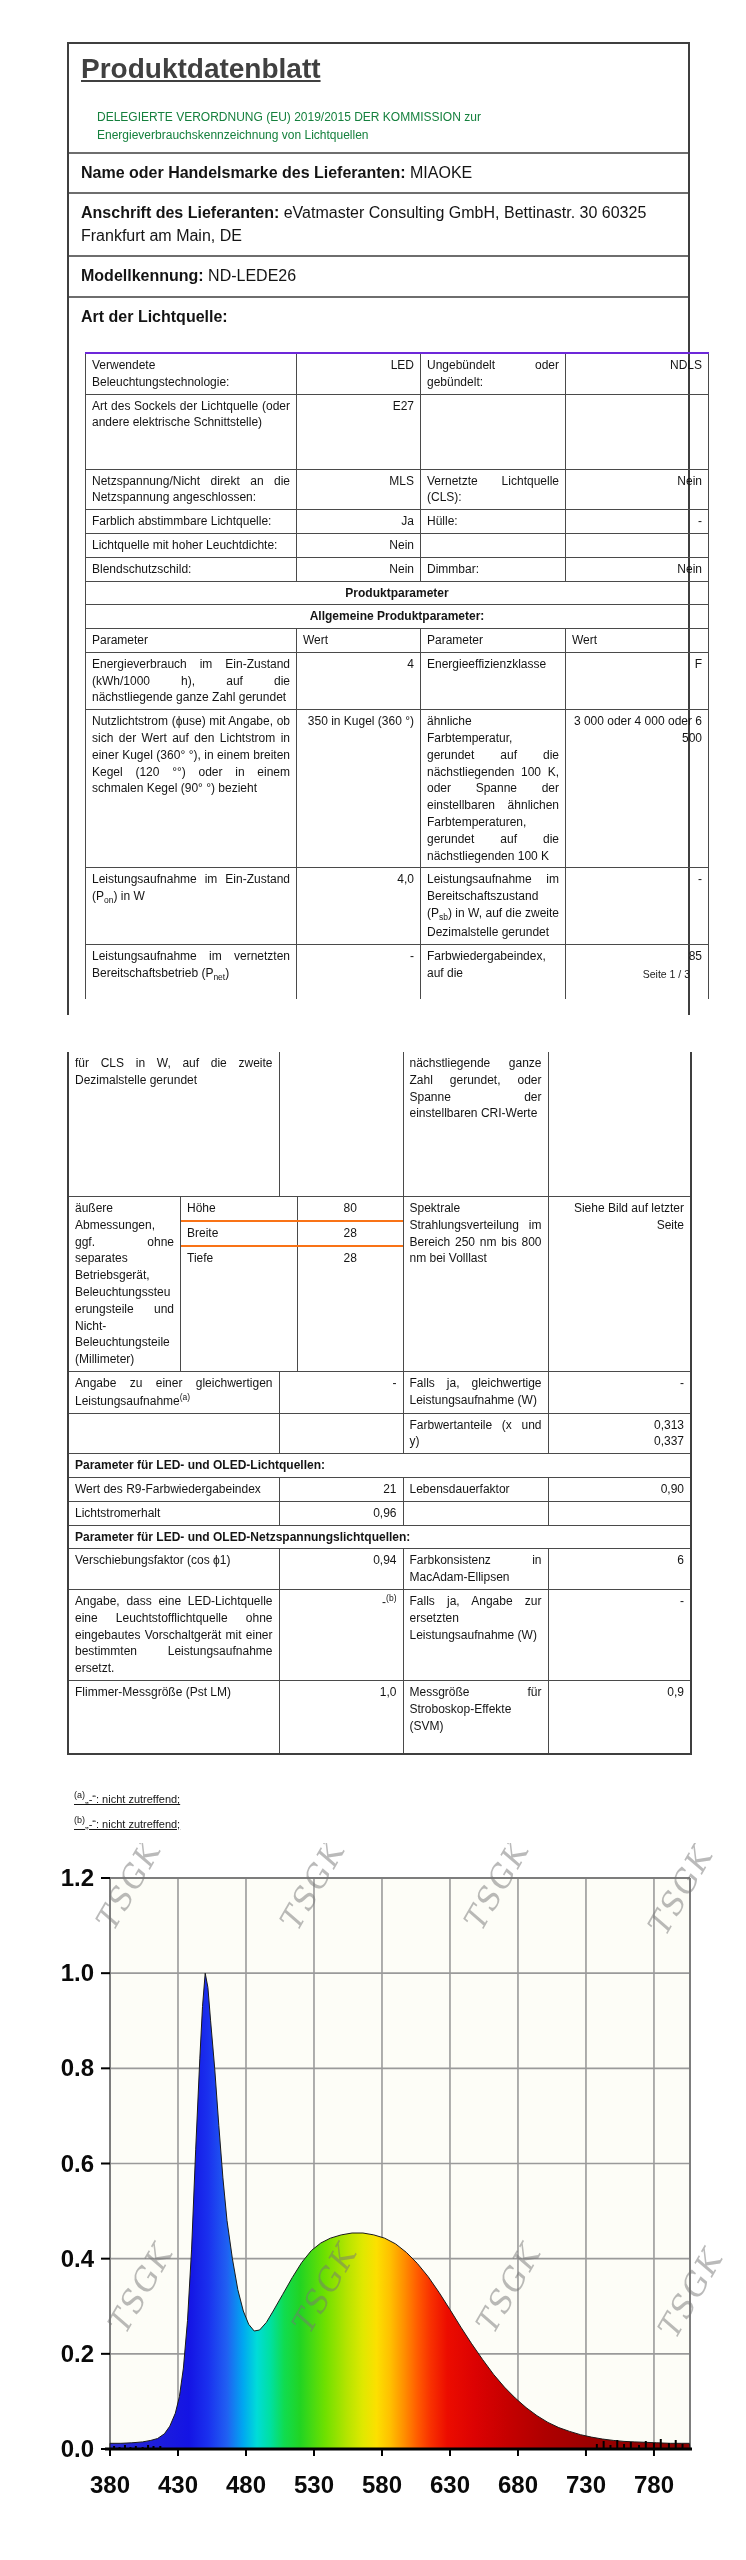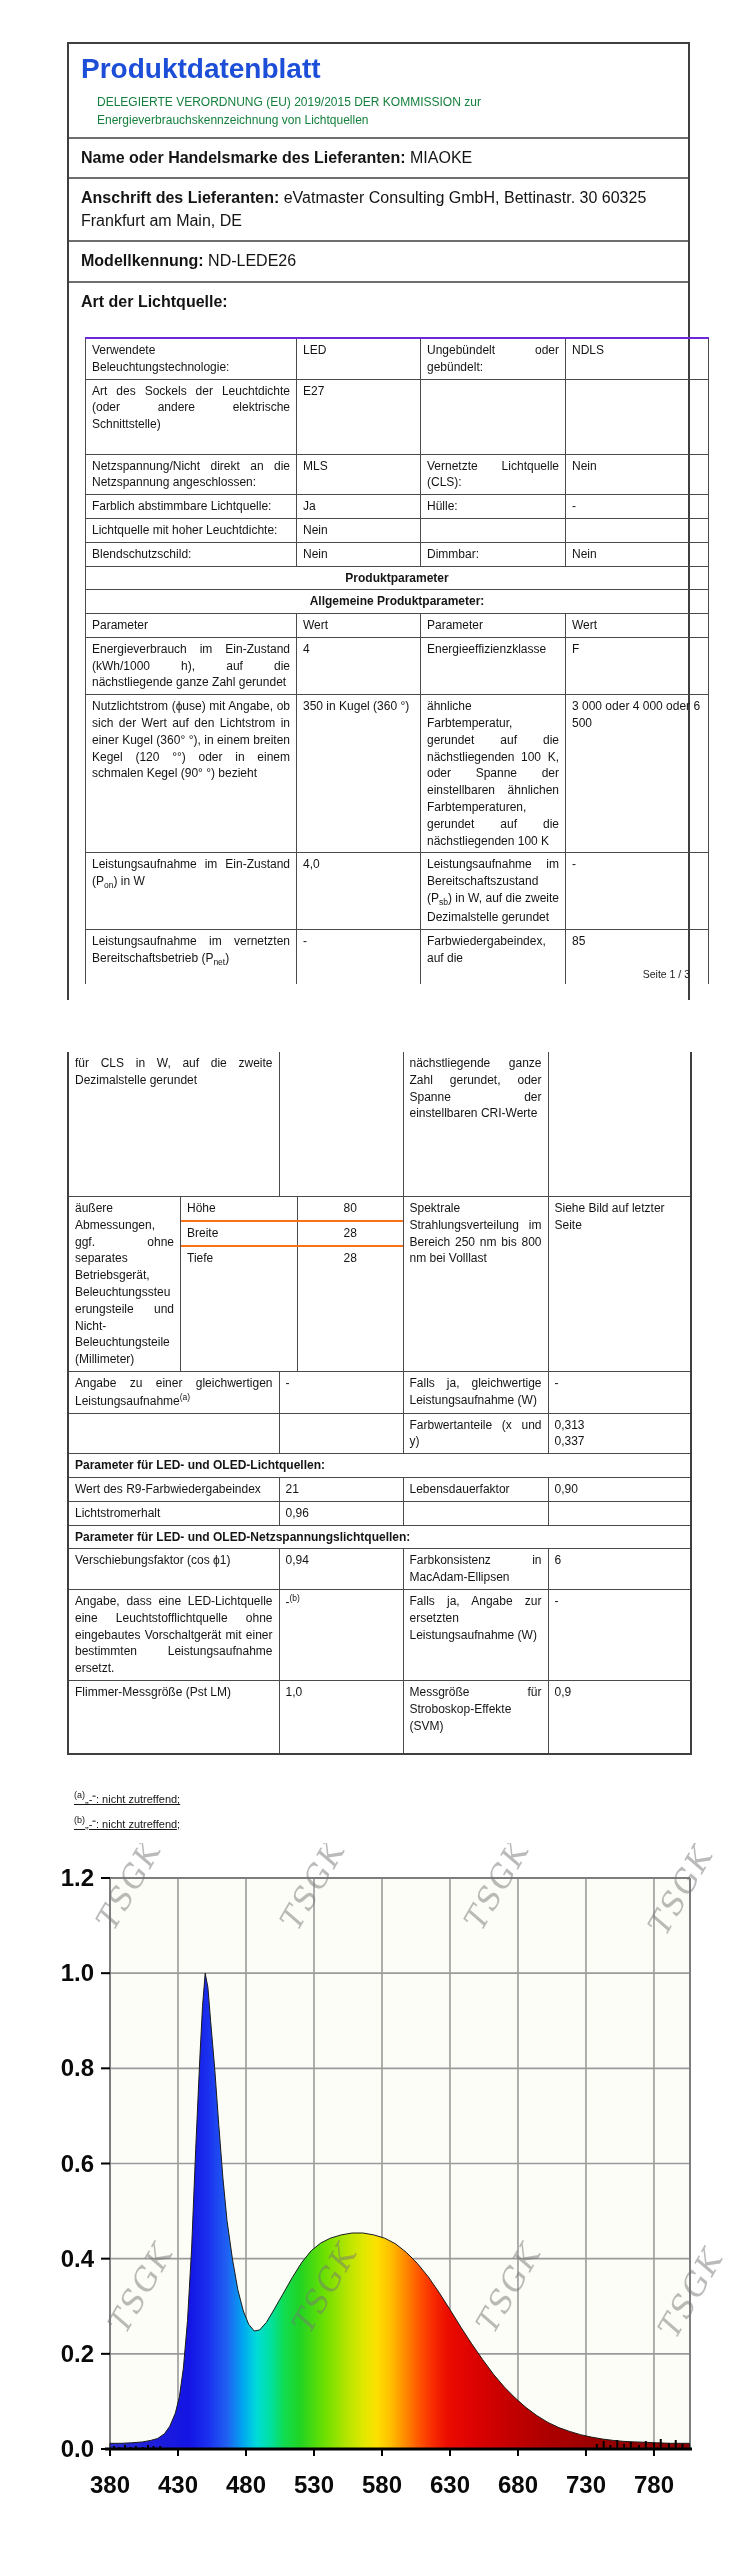--- a/index.html
+++ b/index.html
@@ -5,31 +5,31 @@
   html,body{margin:0;padding:0;}
   body{
     width:746px;height:2560px;position:relative;background:#ffffff;
     font-family:"Liberation Sans", sans-serif;color:#141414;
     -webkit-font-smoothing:antialiased;
   }
   .doc{position:absolute;left:67px;width:623px;box-sizing:border-box;}
   
   .p1{top:42px;border:2px solid #3f3f3f;border-bottom:none;}
   .titlebox{padding:9px 12px 8px 12px;}
-  .title{font-size:28px;font-weight:bold;color:#1d4ed8;line-height:1.15;margin-bottom:9px;}
+  .title{font-size:28px;font-weight:bold;color:#404040;line-height:1.15;margin-bottom:24px;text-decoration:underline;}
   .reg{font-size:12px;line-height:1.45;color:#15803d;width:430px;margin-left:16px;}
   .inforow{border-top:2px solid #6e6e6e;padding:8px 12px;font-size:16px;line-height:1.4;}
   .inforow b{font-weight:bold;}
   
   table{border-collapse:collapse;table-layout:fixed;width:623px;font-size:12px;}
   .p1 table{border-top:2px solid #6d28d9;margin:16px;}
   td{border:1px solid #4a4a4a;padding:3px 6px;vertical-align:top;line-height:1.4;
      overflow:hidden;word-wrap:break-word;}
   td.j{text-align:justify;hyphens:auto;}
-  td.v{text-align:left;}
+  td.v{text-align:right;}
   td.hdr{text-align:center;font-weight:bold;}
   td.lhdr{font-weight:bold;}
   tr.cut td{border-bottom:none;height:48px;}
   .clip{max-height:44px;overflow:hidden;}
   sub{font-size:8.5px;}
   sup{font-size:8.5px;vertical-align:super;}
   
   .p2{top:1052px;}
   .p2 table{border:2px solid #3f3f3f;border-top:none;}
   td.tall{height:138px;}
@@ -82,21 +82,21 @@
         <col style="width:143px">
       </colgroup>
     <tbody>
         <tr>
       <td class="j">Verwendete Beleuchtungstechnologie:</td>
       <td class="v">LED</td>
       <td class="j">Ungebündelt oder gebündelt:</td>
       <td class="v">NDLS</td>
     </tr>
     <tr>
-      <td class="j" style="height:68px">Art des Sockels der Leuchtdichte (oder andere elektrische Schnittstelle)</td>
+      <td class="j" style="height:68px">Art des Sockels der Lichtquelle (oder andere elektrische Schnittstelle)</td>
       <td class="v">E27</td>
       <td></td>
       <td></td>
     </tr>
     <tr>
       <td class="j">Netzspannung/Nicht direkt an die Netzspannung angeschlossen:</td>
       <td class="v">MLS</td>
       <td class="j">Vernetzte Lichtquelle (CLS):</td>
       <td class="v">Nein</td>
     </tr>

